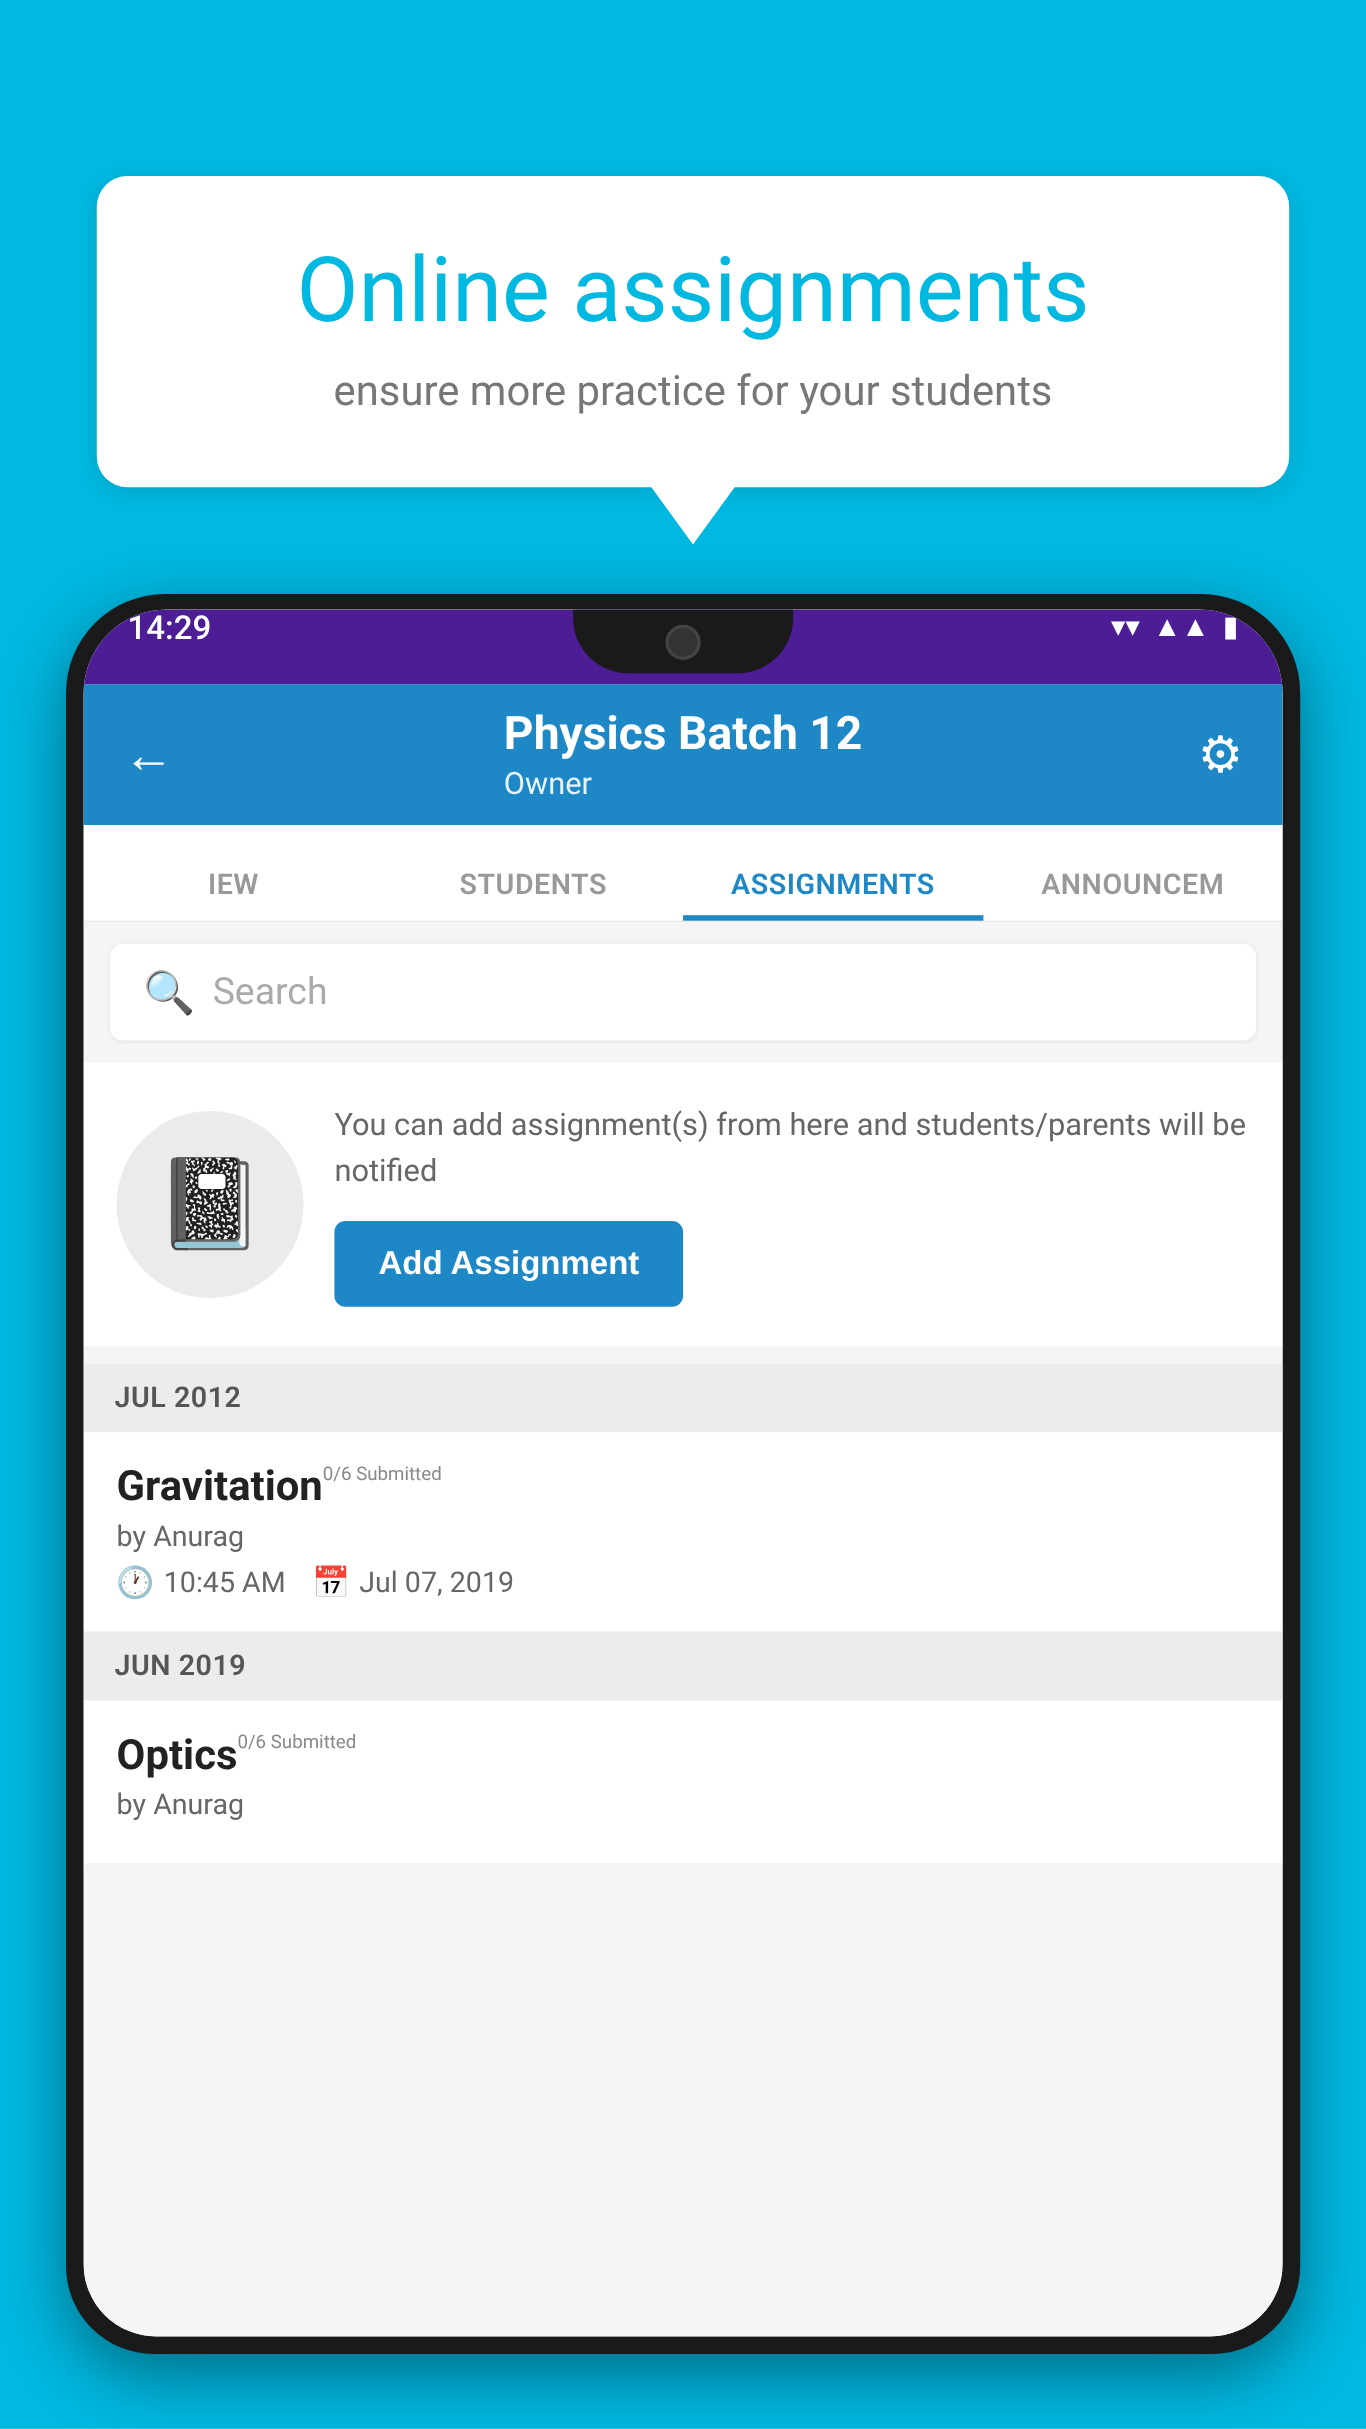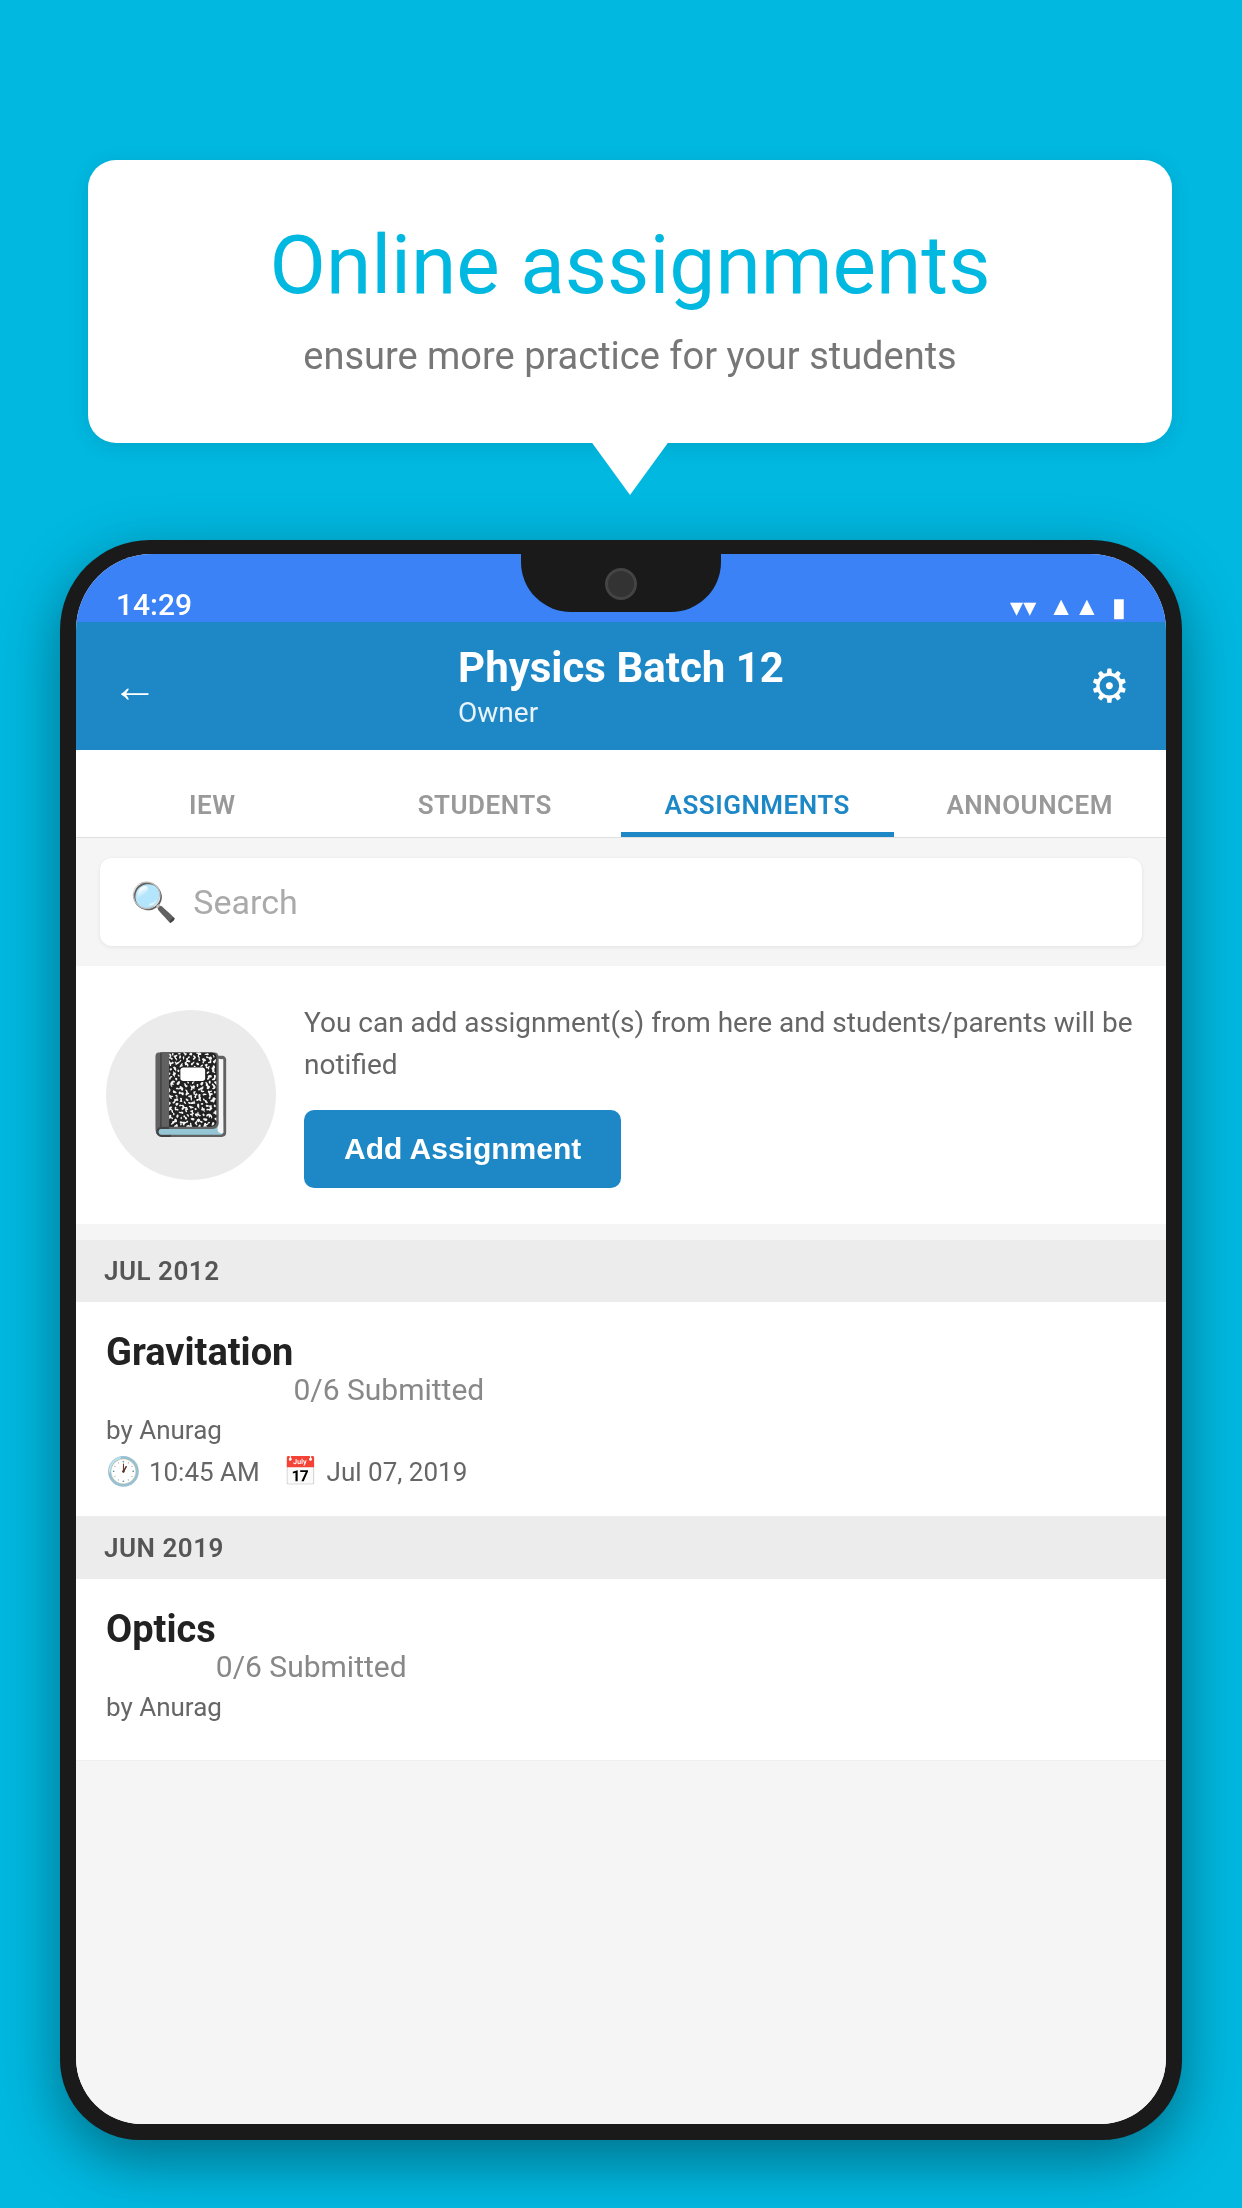--- a/index.html
+++ b/index.html
@@ -102,23 +102,23 @@
       border: 3px solid #444;
     }
 
     
     .status-bar {
       position: absolute;
       top: 0;
       left: 0;
       right: 0;
       height: 68px;
-      background: #3b82f6;
-      display: flex;
-      align-items: flex-end;
+      background: #4c1d95;
+      display: flex;
+      align-items: flex-start;
       justify-content: space-between;
       padding: 0 40px;
       z-index: 10;
     }
 
     .status-time {
       color: white;
       font-size: 30px;
       font-weight: 500;
     }
@@ -323,23 +323,22 @@
       margin-bottom: 8px;
     }
 
     .assignment-name {
       font-size: 38px;
       font-weight: 700;
       color: #222;
     }
 
     .assignment-submitted {
-      font-size: 30px;
+      font-size: 17px;
       color: #888;
-      margin-top: 42px;
     }
 
     .assignment-by {
       font-size: 26px;
       color: #666;
       margin-bottom: 10px;
     }
 
     .assignment-meta {
       display: flex;

